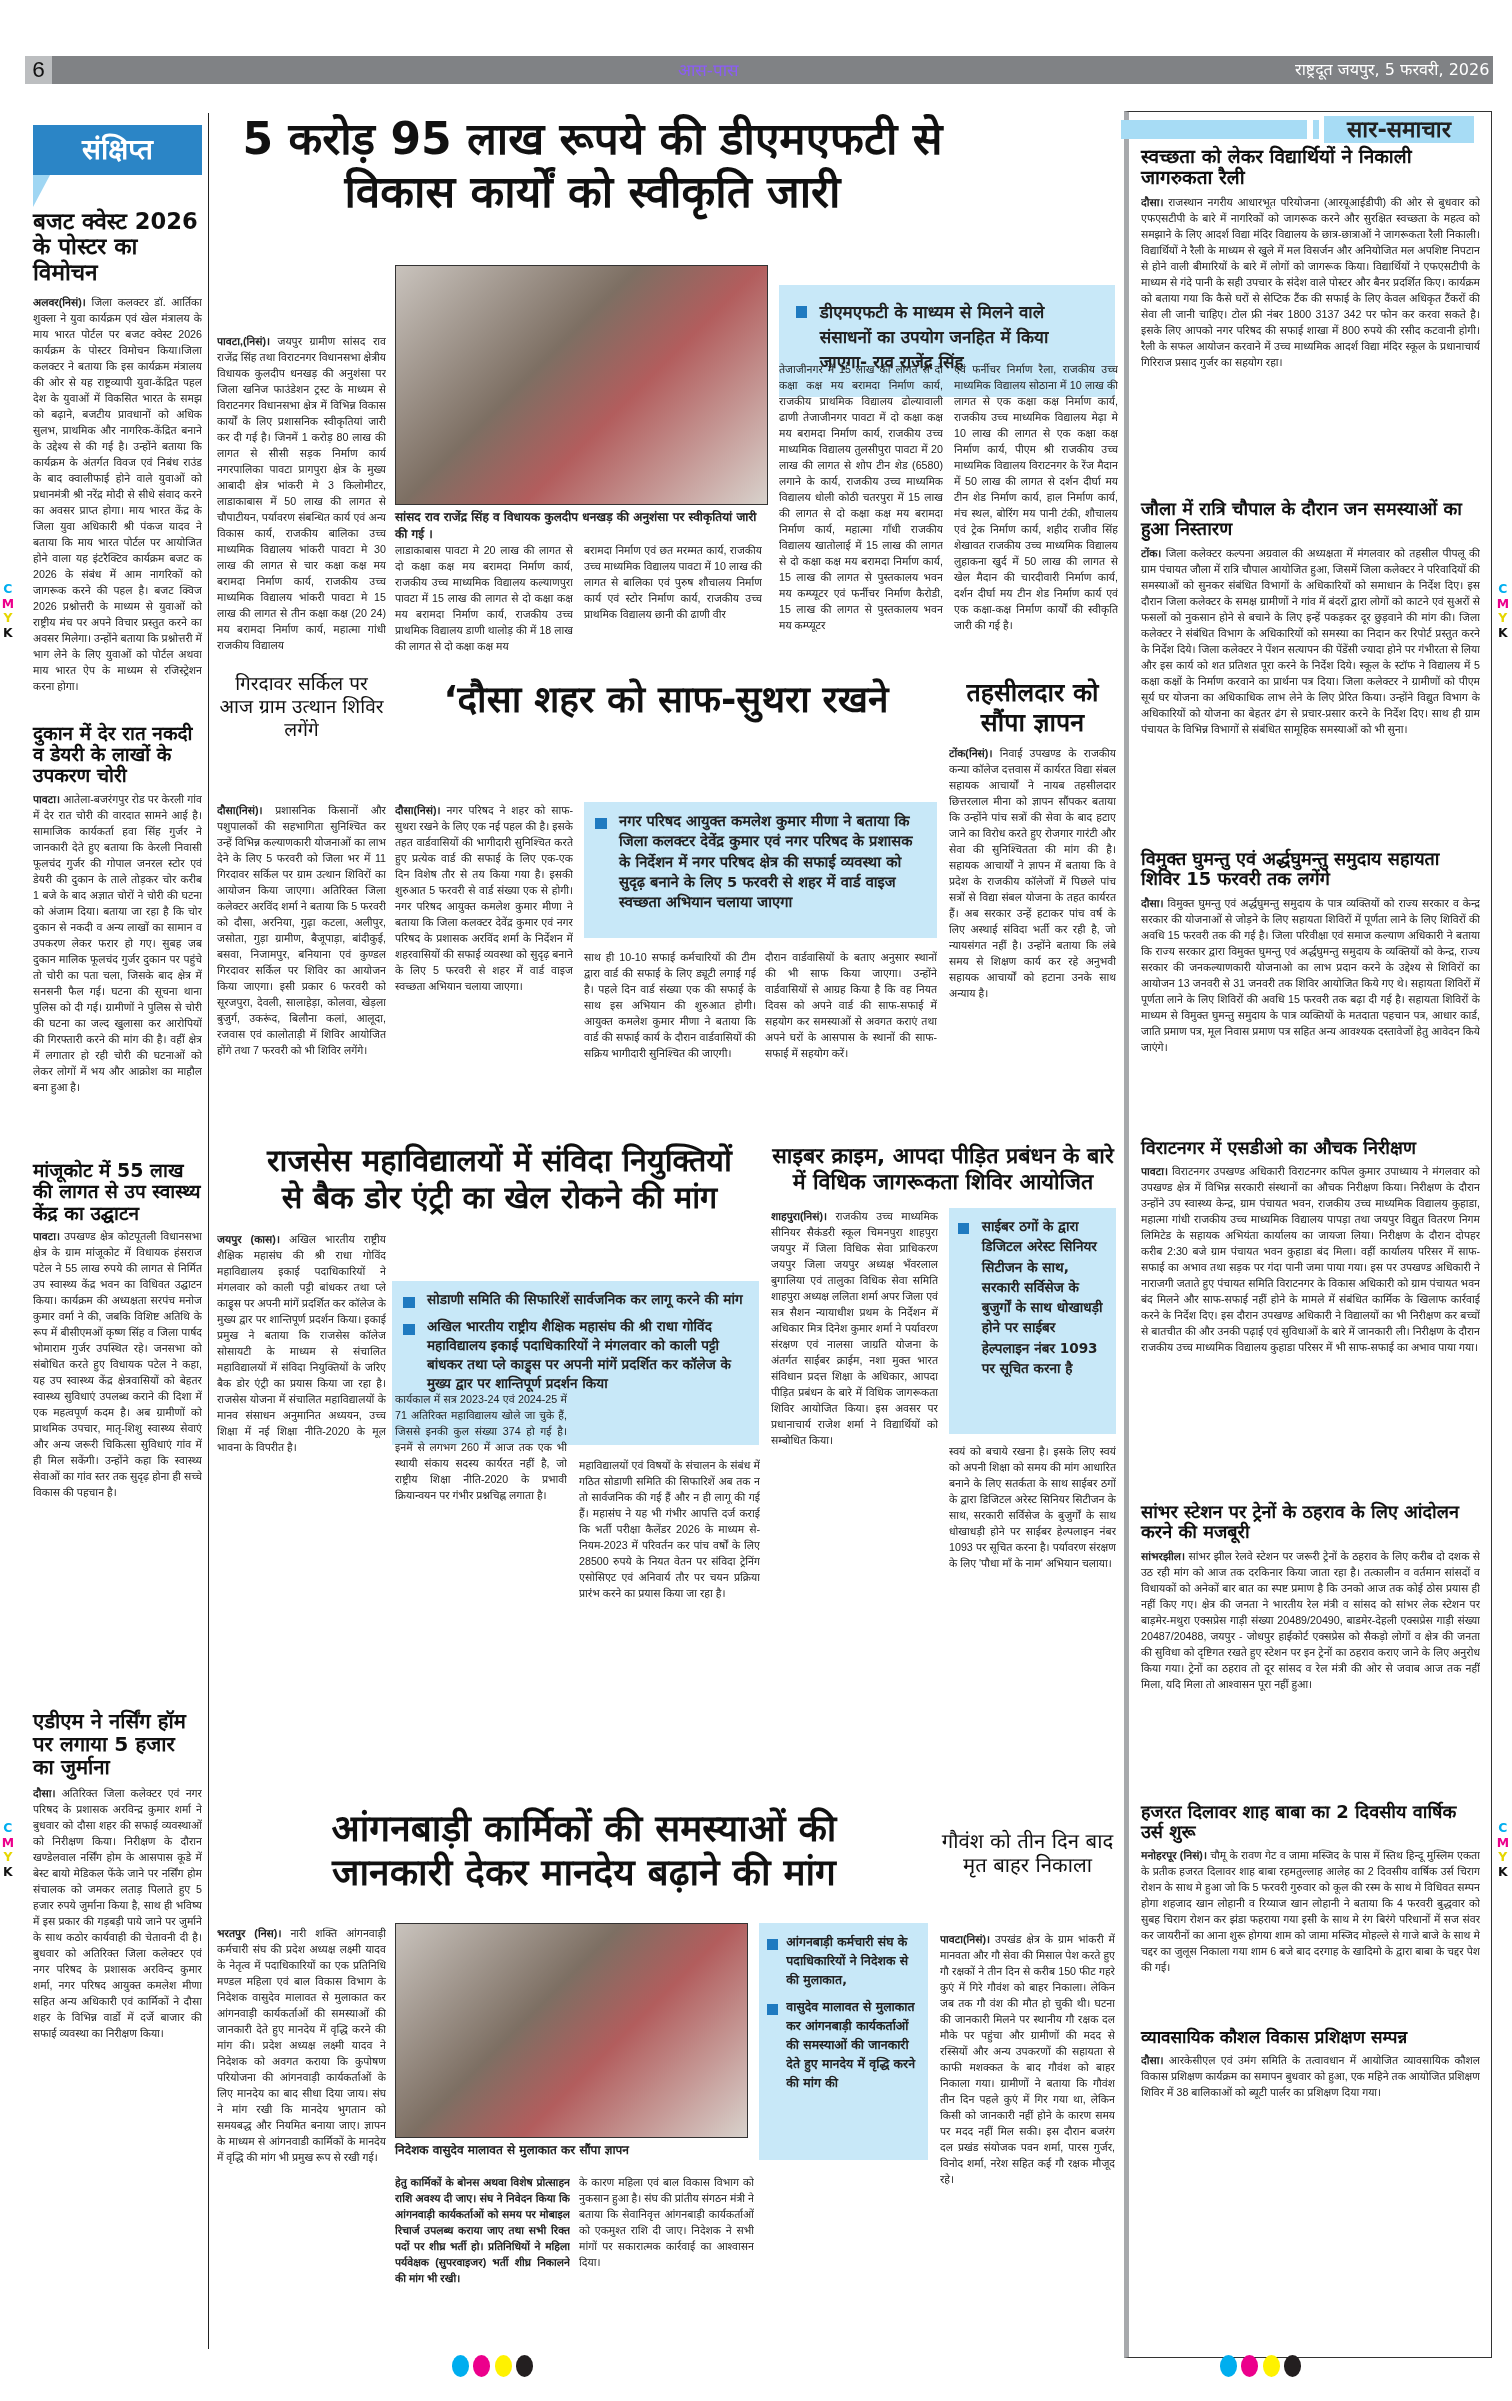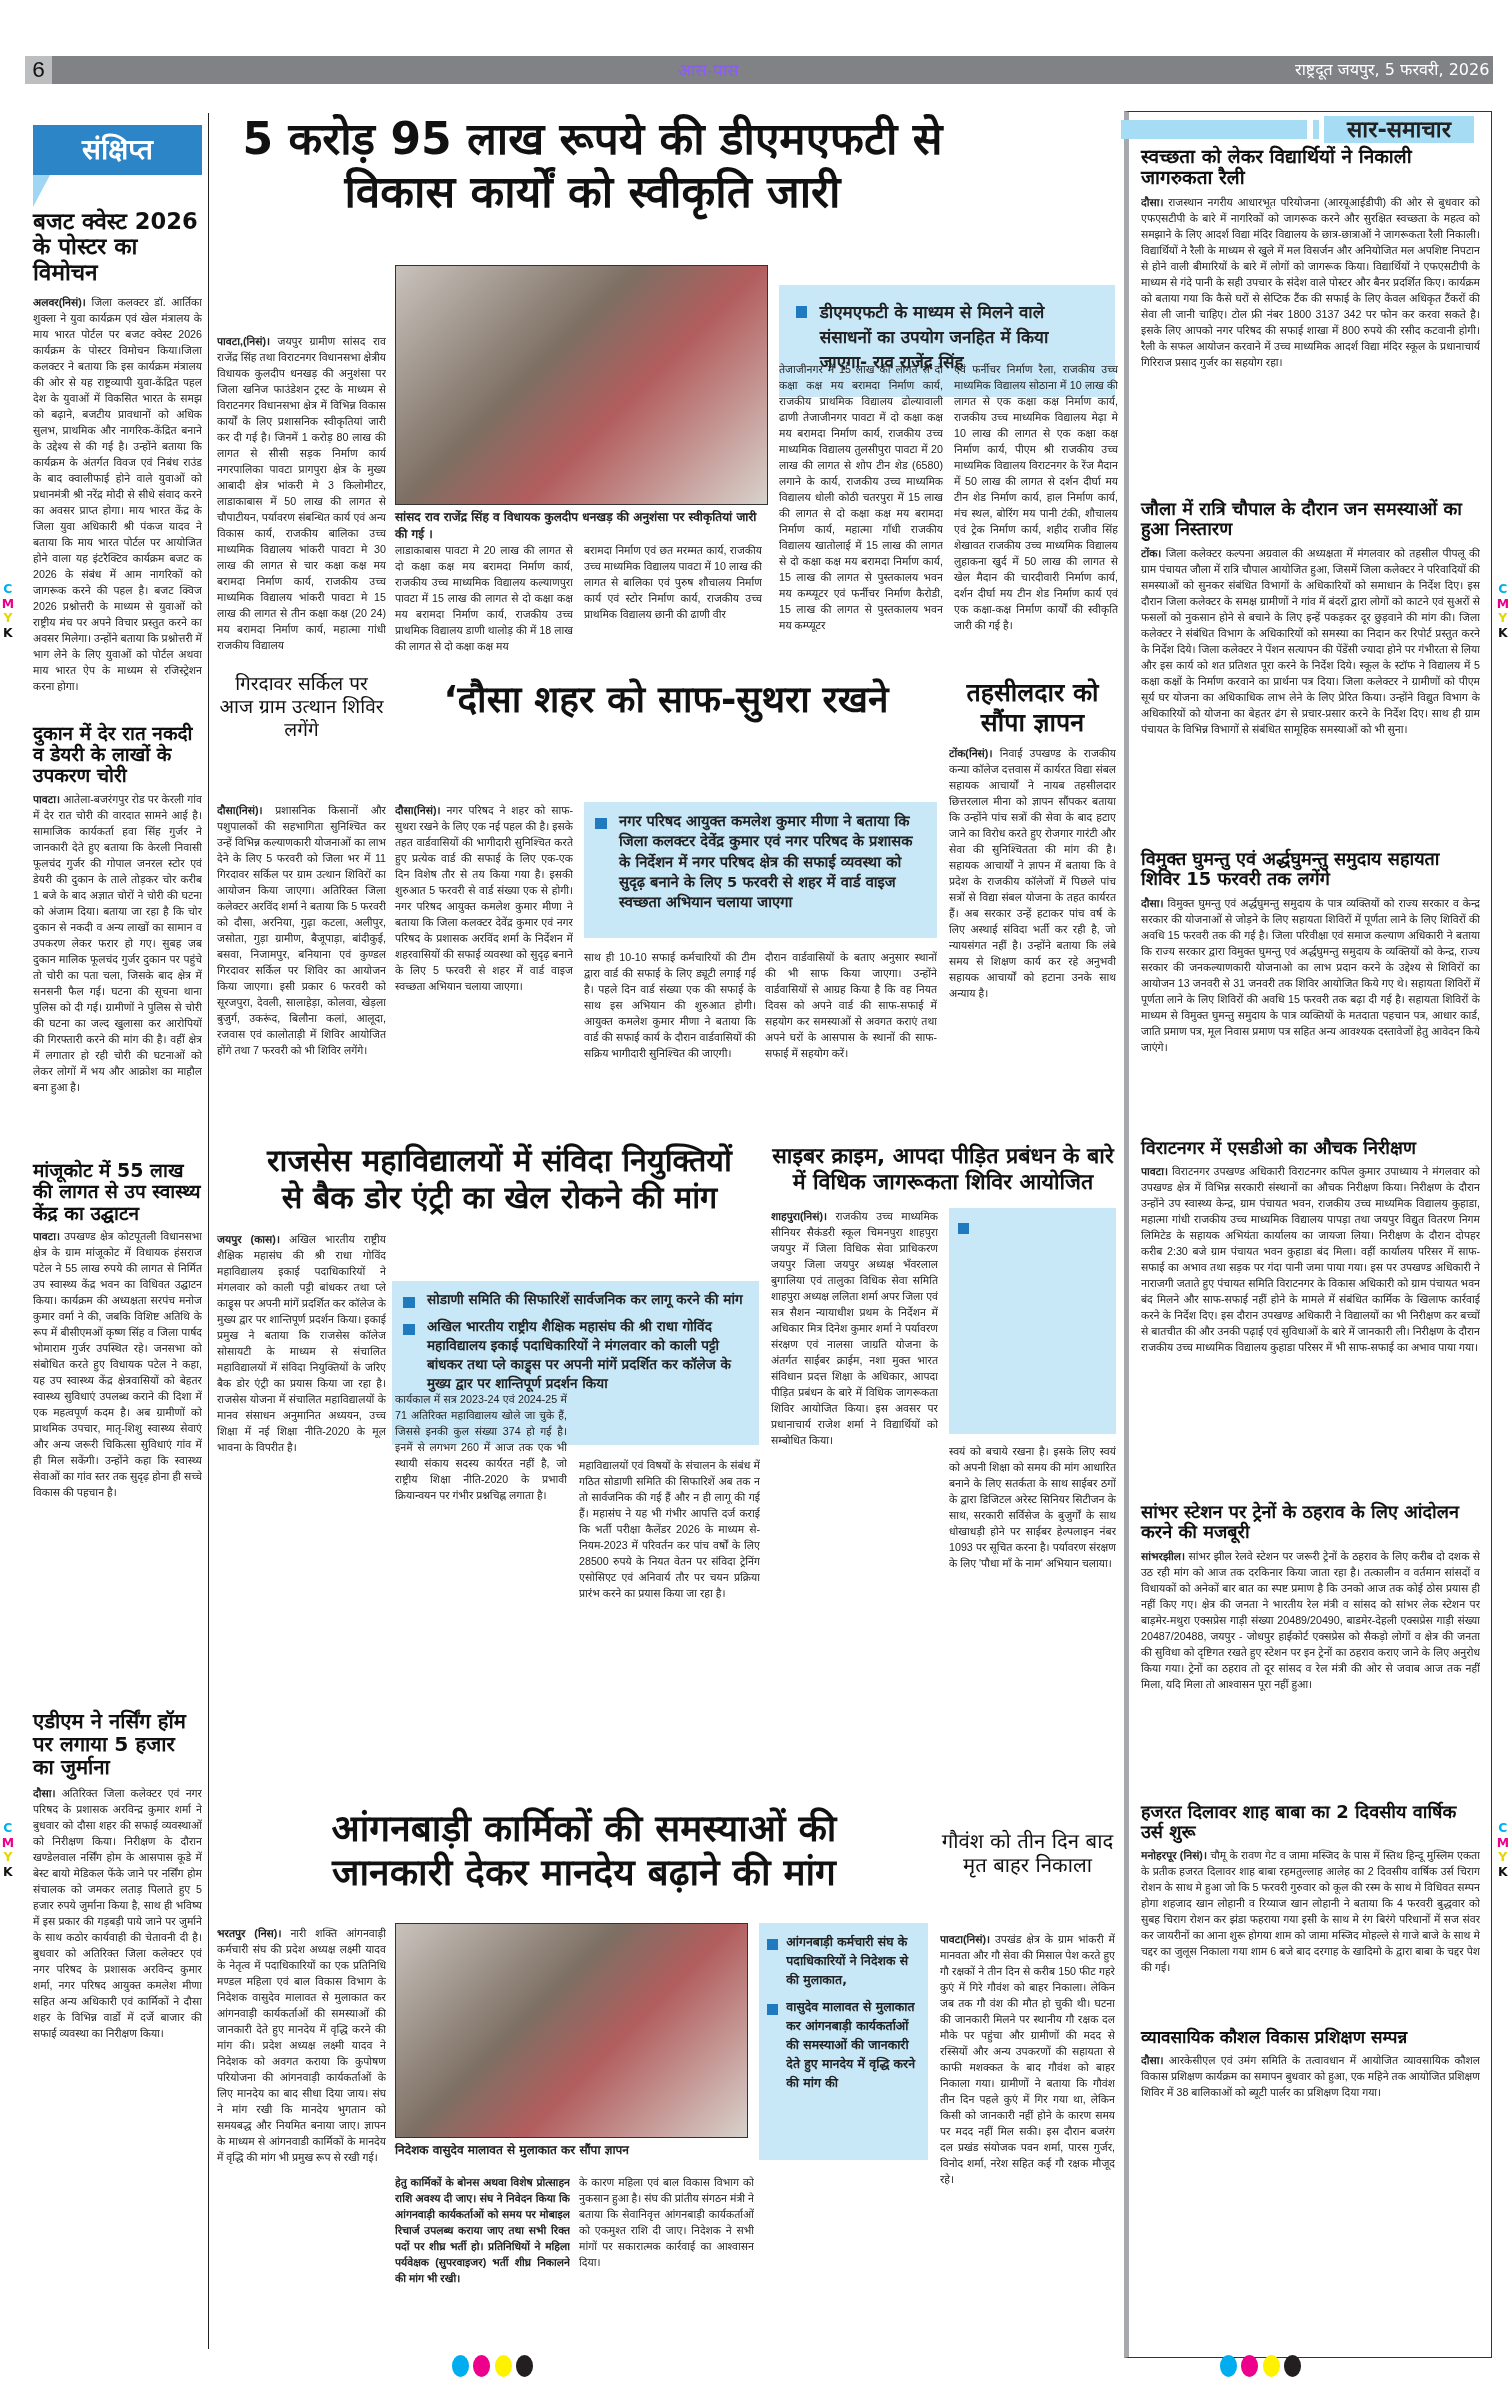--- a/index.html
+++ b/index.html
@@ -117,20 +117,21 @@
 <div class="abs body" style="left:579px;top:1457px;width:181px;height:339px;"><span>महाविद्यालयों एवं विषयों के संचालन के संबंध में गठित सोडाणी समिति की सिफारिशें अब तक न तो सार्वजनिक की गई हैं और न ही लागू की गई हैं। महासंघ ने यह भी गंभीर आपत्ति दर्ज कराई कि भर्ती परीक्षा कैलेंडर 2026 के माध्यम से-नियम-2023 में परिवर्तन कर पांच वर्षों के लिए 28500 रुपये के नियत वेतन पर संविदा ट्रेनिंग एसोसिएट एवं अनिवार्य तौर पर चयन प्रक्रिया प्रारंभ करने का प्रयास किया जा रहा है।</span></div>
 
 <div class="abs hl-cond" style="left:771px;top:1143px;width:344px;font-size:21.5px;">
   <div>साइबर क्राइम, आपदा पीड़ित प्रबंधन के बारे</div>
   <div>में विधिक जागरूकता शिविर आयोजित</div>
 </div>
 <div class="abs body" style="left:771px;top:1208px;width:167px;height:587px;"><b>शाहपुरा(निसं)।</b> <span>राजकीय उच्च माध्यमिक सीनियर सैकंडरी स्कूल चिमनपुरा शाहपुरा जयपुर में जिला विधिक सेवा प्राधिकरण जयपुर जिला जयपुर अध्यक्ष भँवरलाल बुगालिया एवं तालुका विधिक सेवा समिति शाहपुरा अध्यक्ष ललिता शर्मा अपर जिला एवं सत्र सैशन न्यायाधीश प्रथम के निर्देशन में अधिकार मित्र दिनेश कुमार शर्मा ने पर्यावरण संरक्षण एवं नालसा जाग्रति योजना के अंतर्गत साईबर क्राईम, नशा मुक्त भारत संविधान प्रदत्त शिक्षा के अधिकार, आपदा पीड़ित प्रबंधन के बारे में विधिक जागरूकता शिविर आयोजित किया। इस अवसर पर प्रधानाचार्य राजेश शर्मा ने विद्यार्थियों को सम्बोधित किया।</span></div>
 <div class="abs bluebox" style="left:949px;top:1208px;width:167px;height:226px;padding:8px 9px;">
   <div class="pt" style="font-size:13.6px;line-height:20.3px;">
       <span class="sq"></span>
+      <span>साईबर ठगों के द्वारा डिजिटल अरेस्ट सिनियर सिटीजन के साथ, सरकारी सर्विसेज के बुजुर्गों के साथ धोखाधड़ी होने पर साईबर हेल्पलाइन नंबर 1093 पर सूचित करना है</span>
     </div>
 </div>
 <div class="abs body" style="left:949px;top:1443px;width:167px;height:352px;"><span>स्वयं को बचाये रखना है। इसके लिए स्वयं को अपनी शिक्षा को समय की मांग आधारित बनाने के लिए सतर्कता के साथ साईबर ठगों के द्वारा डिजिटल अरेस्ट सिनियर सिटीजन के साथ, सरकारी सर्विसेज के बुजुर्गों के साथ धोखाधड़ी होने पर साईबर हेल्पलाइन नंबर 1093 पर सूचित करना है। पर्यावरण संरक्षण के लिए 'पौधा माँ के नाम' अभियान चलाया।</span></div>
 
 <div class="abs hl-cond" style="left:217px;top:1807px;width:734px;font-size:37px;">
   <div>आंगनबाड़ी कार्मिकों की समस्याओं की</div>
   <div>जानकारी देकर मानदेय बढ़ाने की मांग</div>
 </div>
 <div class="abs body" style="left:217px;top:1925px;width:169px;height:423px;"><b>भरतपुर (निस)।</b> <span>नारी शक्ति आंगनवाड़ी कर्मचारी संघ की प्रदेश अध्यक्ष लक्ष्मी यादव के नेतृत्व में पदाधिकारियों का एक प्रतिनिधि मण्डल महिला एवं बाल विकास विभाग के निदेशक वासुदेव मालावत से मुलाकात कर आंगनवाड़ी कार्यकर्ताओं की समस्याओं की जानकारी देते हुए मानदेय में वृद्धि करने की मांग की। प्रदेश अध्यक्ष लक्ष्मी यादव ने निदेशक को अवगत कराया कि कुपोषण परियोजना की आंगनवाड़ी कार्यकर्ताओं के लिए मानदेय का बाद सीधा दिया जाय। संघ ने मांग रखी कि मानदेय भुगतान को समयबद्ध और नियमित बनाया जाए। ज्ञापन के माध्यम से आंगनवाडी कार्मिकों के मानदेय में वृद्धि की मांग भी प्रमुख रूप से रखी गई।</span></div>
 <div class="abs photo" style="left:395px;top:1923px;width:353px;height:215px;"></div>

